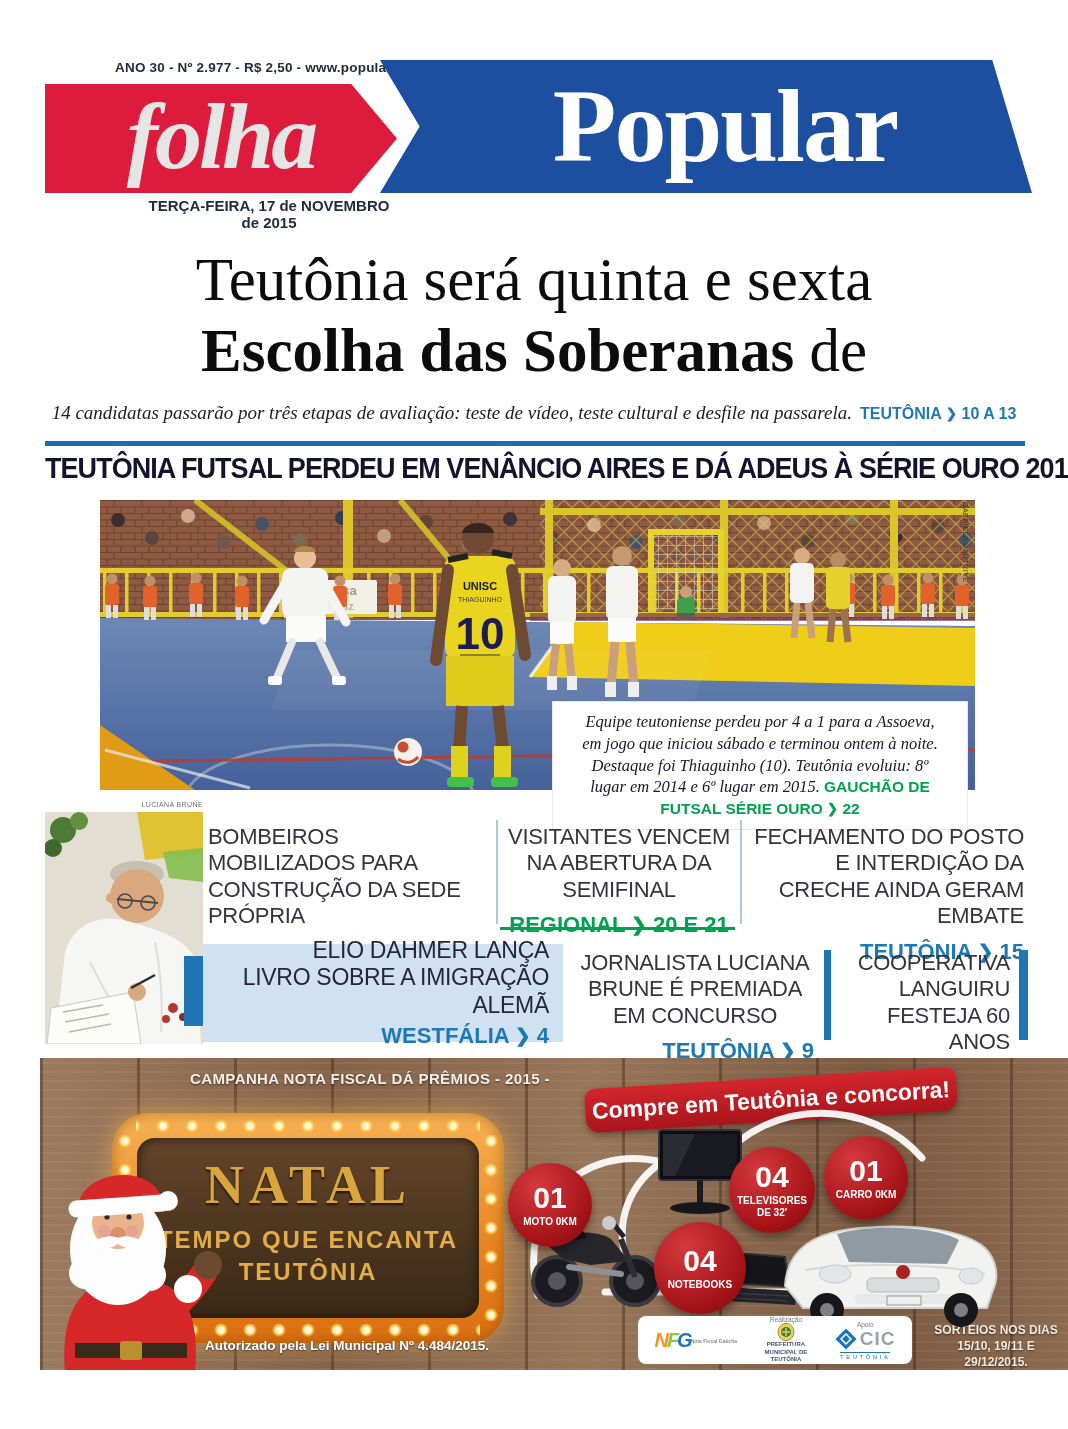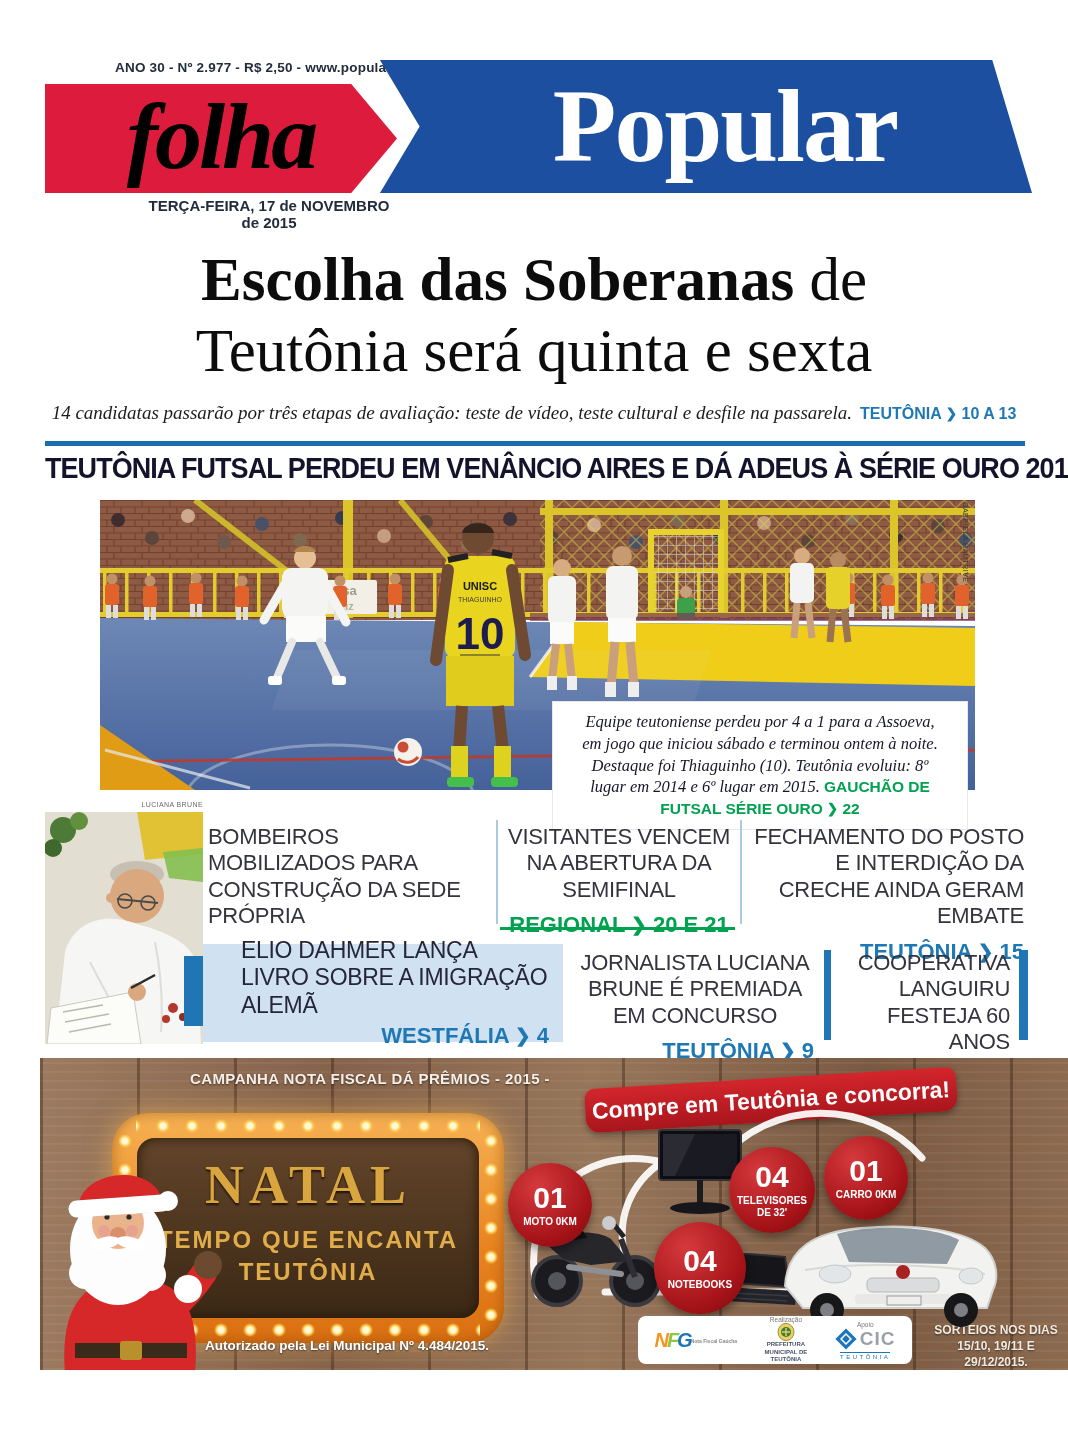--- a/index.html
+++ b/index.html
@@ -8,21 +8,21 @@
   .abs{position:absolute;}
 
   
   .info-line{left:115px;top:60px;font:bold 13.5px "Liberation Sans",sans-serif;color:#232c3d;letter-spacing:.2px;}
   .logo-blue{left:370px;top:60px;width:662px;height:133px;background:#1d4fa1;
              clip-path:polygon(1.5% 0,94% 0,100% 100%,1.5% 100%,7.5% 50%);
              text-align:center;padding-left:48px;box-sizing:border-box;}
   .logo-blue span{font:bold 104px/131px "Liberation Serif",serif;color:#fff;letter-spacing:-2px;}
   .logo-red{left:45px;top:84px;width:352px;height:109px;background:#dd1c3d;
             clip-path:polygon(0 0,87% 0,100% 50%,87% 100%,0 100%);text-align:center;}
-  .logo-red span{font:bold italic 94px/104px "Liberation Serif",serif;color:#000000;letter-spacing:-3px;margin-top:44px;}
+  .logo-red span{font:bold italic 94px/104px "Liberation Serif",serif;color:#e5e5e5;letter-spacing:-3px;margin-top:44px;}
   .date-line{left:140px;top:197px;width:258px;text-align:center;font:bold 15px "Liberation Sans",sans-serif;color:#232c3d;}
 
   
   .lead-hl{left:0;top:245px;width:1068px;text-align:center;font-family:"Liberation Serif",serif;color:#0c0c0c;
            font-size:61px;line-height:1.16;}
   .lead-hl .b{font-weight:bold;}
   .lead-deck{left:0;top:402px;width:1068px;text-align:center;font:italic 19px "Liberation Serif",serif;color:#1c1c1c;}
   .ref{font-family:"Liberation Sans",sans-serif;font-weight:bold;}
   .ref .arrow{font-size:.85em;position:relative;top:-1px;}
   .blue-ref{color:#1e78b4;}
@@ -54,21 +54,21 @@
   .div1{left:496px;top:820px;height:104px;}
   .teaser2{left:506px;top:824px;width:226px;text-align:center;}
   .greenline{left:500px;top:927px;width:235px;height:3px;background:#00a14f;}
   .div2{left:740px;top:820px;height:104px;}
   .teaser3{left:748px;top:824px;width:276px;text-align:right;}
 
   .box-arrow{left:184px;top:956px;width:38px;height:70px;background:#2076b4;
              clip-path:polygon(0 0,58% 0,100% 50%,58% 100%,0 100%);}
   .teaser4-box{left:203px;top:944px;width:360px;height:98px;background:#d0e1f2;box-sizing:border-box;
                display:flex;flex-direction:column;justify-content:center;padding:0 14px 0 30px;}
-  .teaser4-box .t-h{font-size:23px;color:#26263a;text-align:left;margin-left:8px;}
+  .teaser4-box .t-h{font-size:23px;color:#26263a;text-align:right;margin-left:8px;}
   .teaser4-box .t-ref{text-align:right;margin-top:4px;}
   .teaser5{left:576px;top:950px;width:238px;text-align:center;}
   .teaser5 .t-ref{text-align:right;}
   .bar1{left:824px;top:950px;width:7px;height:90px;}
   .teaser6{left:840px;top:950px;width:170px;text-align:right;}
   .bar2{left:1019px;top:950px;width:9px;height:90px;}
 
   
   .ad{left:40px;top:1058px;width:1064px;height:312px;overflow:hidden;background-color:#8d6a50;
       background-image:
@@ -127,22 +127,22 @@
   <div class="abs info-line">ANO 30 - Nº 2.977 - R$ 2,50   -   www.popularnet.com.br</div>
   <div class="abs logo-blue">
     <span>Popular</span>
   </div>
   <div class="abs logo-red">
     <span>folha</span>
   </div>
   <div class="abs date-line">TERÇA-FEIRA, 17 de NOVEMBRO de 2015</div>
 
   <div class="abs lead-hl">
+    <div>Teutônia será quinta e sexta</div>
     <div><span class="b">Escolha das Soberanas</span><span> de</span></div>
-    <div>Teutônia será quinta e sexta</div>
   </div>
   <div class="abs lead-deck">
     <span>14 candidatas passarão por três etapas de avaliação: teste de vídeo, teste cultural e desfile na passarela.</span><span class="ref blue-ref"><span>TEUTÔNIA</span> <span class="arrow">❯</span> <span>10 A 13</span></span>
   </div>
 
   <div class="abs rule-blue"></div>
 
   <div class="abs futsal-hl">TEUTÔNIA FUTSAL PERDEU EM VENÂNCIO AIRES E DÁ ADEUS À SÉRIE OURO 2015</div>
 
   <svg class="abs photo-main" viewBox="0 0 875 290" preserveAspectRatio="none">

